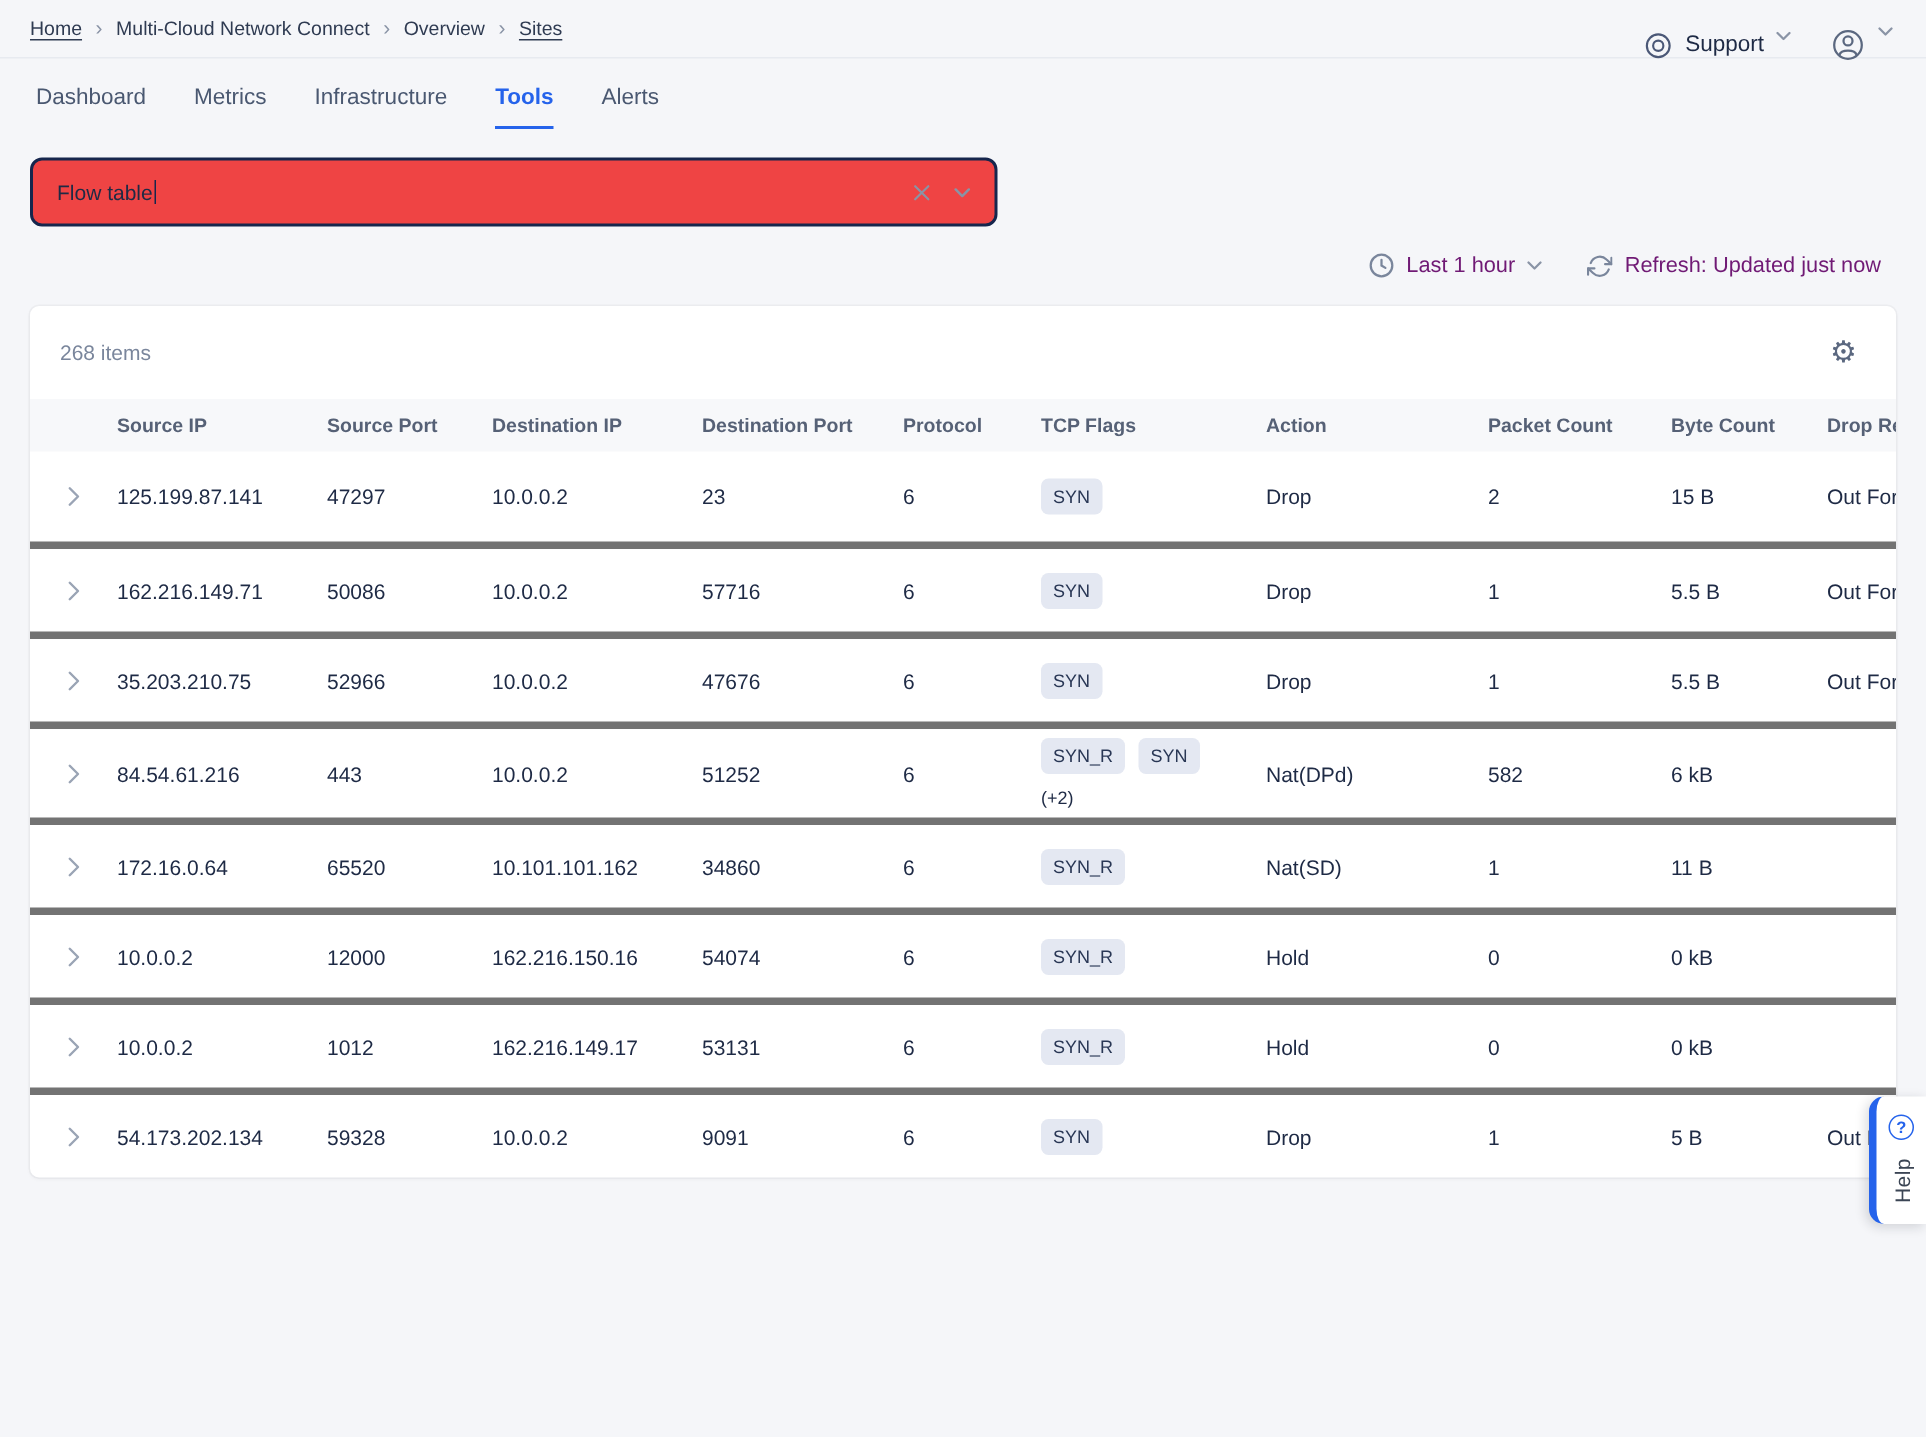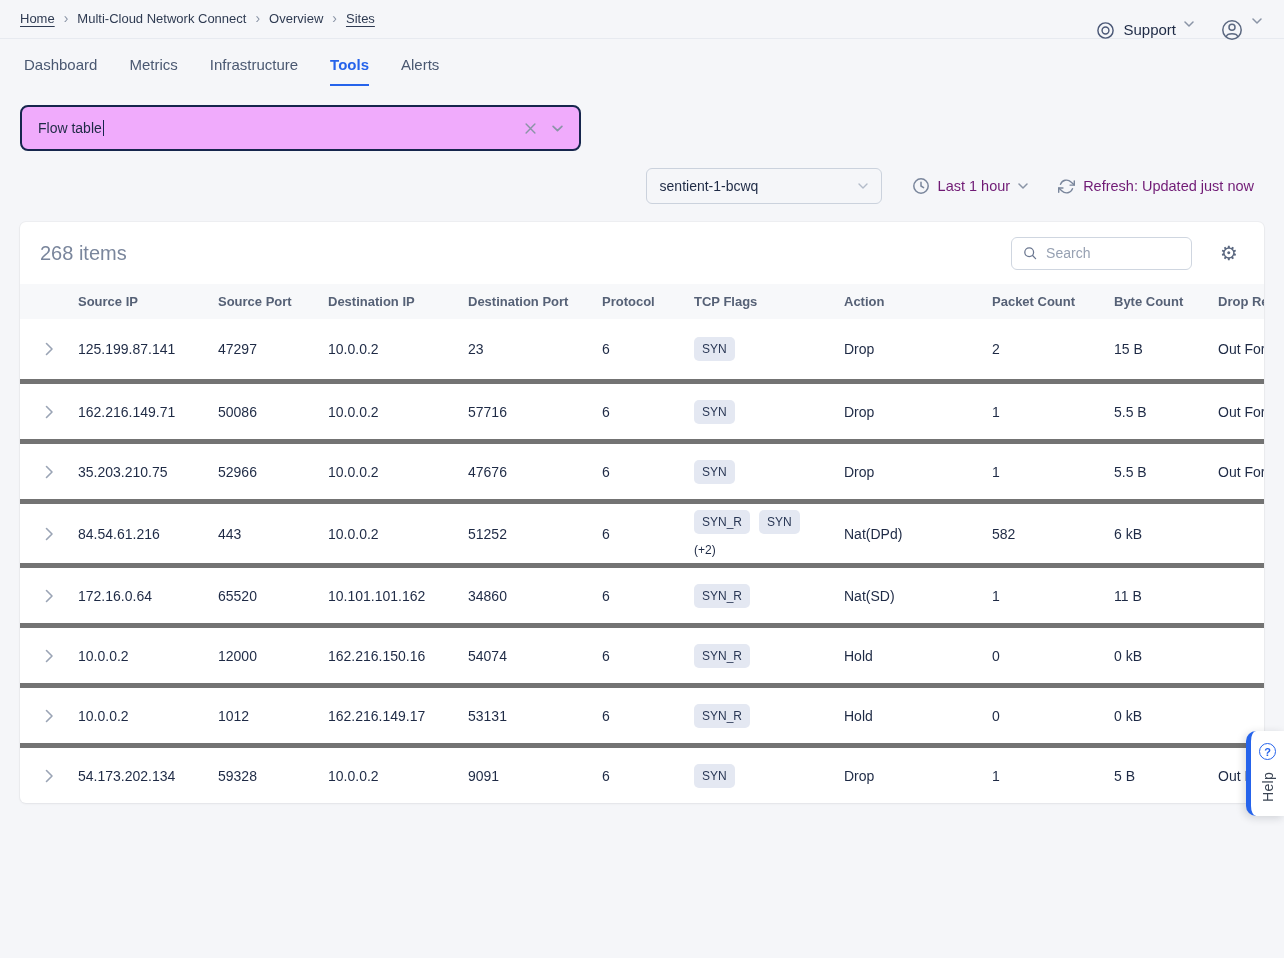--- a/index.html
+++ b/index.html
@@ -33,22 +33,22 @@
   .support-label { font-size: 15px; color: #1e2a45; }
   .menu-chevron { color: #8a94a6; display: inline-flex; }
   
   .tabs { display: flex; gap: 32px; padding: 0 24px; }
   .tab { font-size: 15px; color: #4a5871; padding: 17px 0 11px 0; border-bottom: 2px solid transparent; cursor: pointer; }
   .tab.active { color: #2563eb; font-weight: 700; border-bottom-color: #2563eb; }
   
   .tool-section { margin: 19px 20px 0 20px; }
   .tool-label { display: block; font-size: 13px; font-weight: 700; color: #16223f; margin-bottom: 9px; }
   .tool-input {
-    width: 561px; height: 46px;
-    background: #f0abfc;
+    width: 645px; height: 46px;
+    background: #ef4444;
     border: 2px solid #16264d; border-radius: 8px;
     display: flex; align-items: center;
     padding: 0 16px; cursor: text;
   }
   .tool-value { font-size: 14px; color: #1e2a45; }
   .text-caret { width: 1.5px; height: 16px; background: #16264d; margin-left: 1px; }
   .tool-input .spacer { flex: 1; }
   .clear-btn { display: inline-flex; padding: 4px; margin-right: 12px; cursor: pointer; }
   .tool-chevron { color: #8a94a6; display: inline-flex; cursor: pointer; }
   
@@ -66,21 +66,21 @@
   .time-filter, .refresh-control { display: flex; align-items: center; gap: 8px; font-size: 14.5px; color: #701a75; cursor: pointer; }
   .filter-icon { display: inline-flex; color: #7a869c; }
   
   .card {
     margin: 18px 20px 0 20px;
     background: #fff; border-radius: 6px;
     overflow: hidden;
     box-shadow: 0 0 0 1px rgba(16,24,40,.03), 0 1px 3px rgba(16,24,40,.05);
   }
   .card-top { height: 62px; display: flex; align-items: center; padding: 0 26px 0 20px; }
-  .items-count { font-size: 20px; color: #7a869c; }
+  .items-count { font-size: 14px; color: #7a869c; }
   .card-top .spacer { flex: 1; }
   .search-box {
     width: 181px; height: 33px;
     border: 1px solid #cfd6e0; border-radius: 6px;
     display: flex; align-items: center; gap: 8px; padding: 0 10px; background: #fff;
   }
   .search-box input {
     border: none; outline: none; flex: 1; min-width: 0;
     font-size: 14px; font-family: inherit; color: #1e2a45; background: transparent;
   }
@@ -210,28 +210,20 @@
     </span>
     <span class="tool-chevron">
       <svg width="11" height="7" viewBox="0 0 10 6">
           <path d="M1 1 L5 5 L9 1" fill="none" stroke="currentColor" stroke-width="1.5" stroke-linecap="round" stroke-linejoin="round"></path>
         </svg>
     </span>
   </div>
 </section>
 
 <div class="filter-row">
-  <div class="node-select">
-    <span>sentient-1-bcwq</span>
-    <span class="sel-chevron">
-      <svg width="10" height="6" viewBox="0 0 10 6">
-          <path d="M1 1 L5 5 L9 1" fill="none" stroke="currentColor" stroke-width="1.4" stroke-linecap="round" stroke-linejoin="round"></path>
-        </svg>
-    </span>
-  </div>
   <div class="time-filter">
     <span class="filter-icon">
       <svg width="18" height="18" viewBox="0 0 18 18">
           <circle cx="9" cy="9" r="7.2" fill="none" stroke="#7a869c" stroke-width="1.5"></circle>
           <path d="M9 5.2 V9 L11.6 10.6" fill="none" stroke="#7a869c" stroke-width="1.5" stroke-linecap="round"></path>
         </svg>
     </span>
     <span>Last 1 hour</span>
     <span class="menu-chevron">
       <svg width="10" height="6" viewBox="0 0 10 6">
@@ -248,29 +240,20 @@
         </svg>
     </span>
     <span>Refresh: Updated just now</span>
   </div>
 </div>
 
 <div class="card">
   <div class="card-top">
     <span class="items-count">268 items</span>
     <span class="spacer"></span>
-    <div class="search-box">
-      <span style="display:inline-flex">
-        <svg width="16" height="16" viewBox="0 0 20 20">
-            <circle cx="9" cy="9" r="5.5" fill="none" stroke="#6b7790" stroke-width="1.6"></circle>
-            <path d="M13.2 13.2 L17 17" stroke="#6b7790" stroke-width="1.6" stroke-linecap="round"></path>
-          </svg>
-      </span>
-      <input type="text" placeholder="Search" style="">
-    </div>
     <span class="gear-btn">⚙</span>
   </div>
   <div class="thead grid-row" id="thead">
       <div class="th"></div>
       <div class="th">Source IP</div>
       <div class="th">Source Port</div>
       <div class="th">Destination IP</div>
       <div class="th">Destination Port</div>
       <div class="th">Protocol</div>
       <div class="th">TCP Flags</div>

